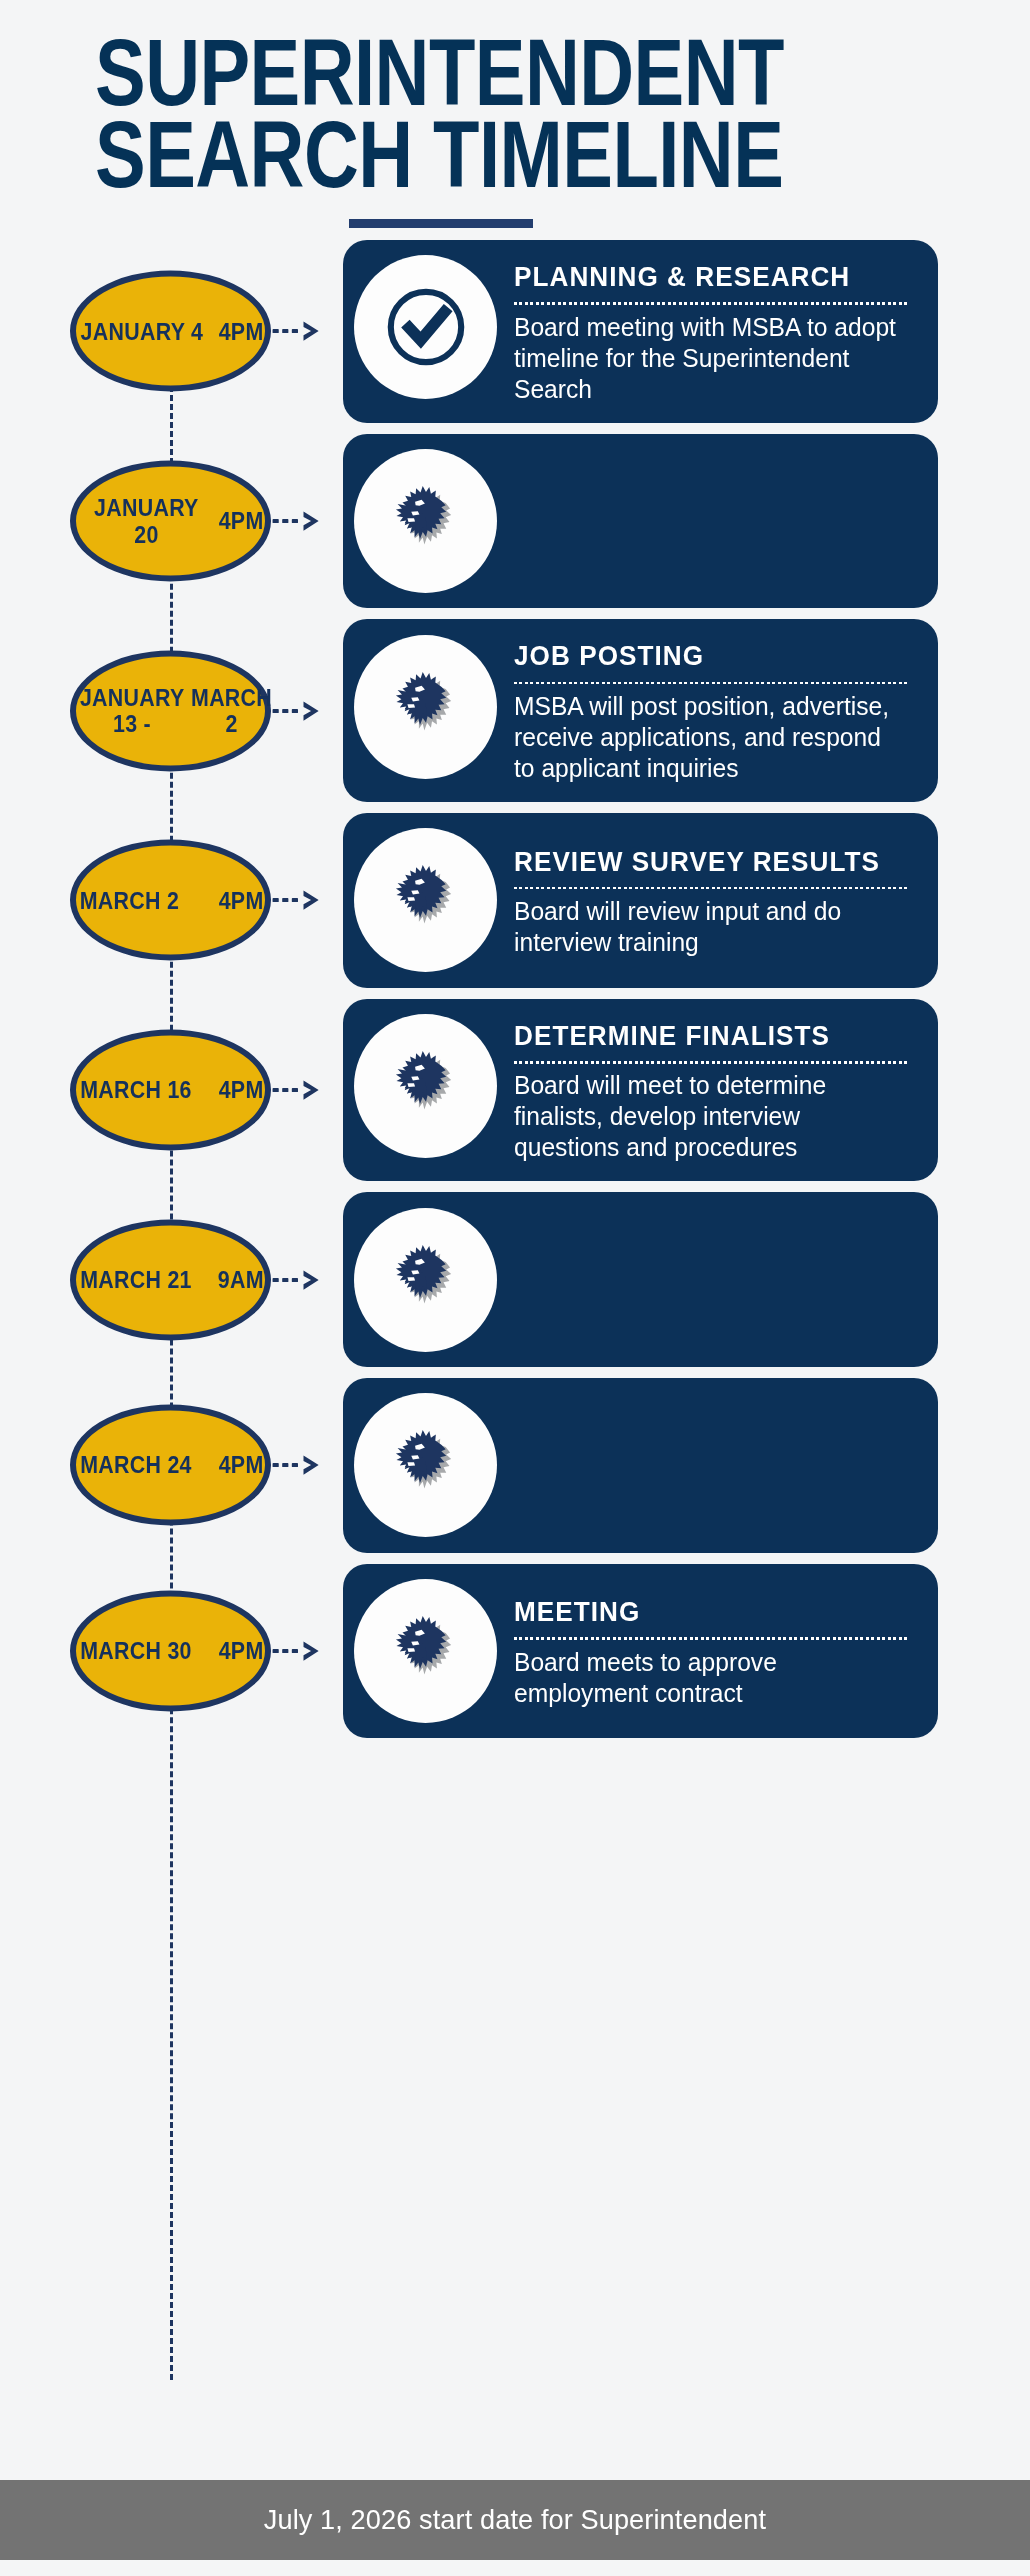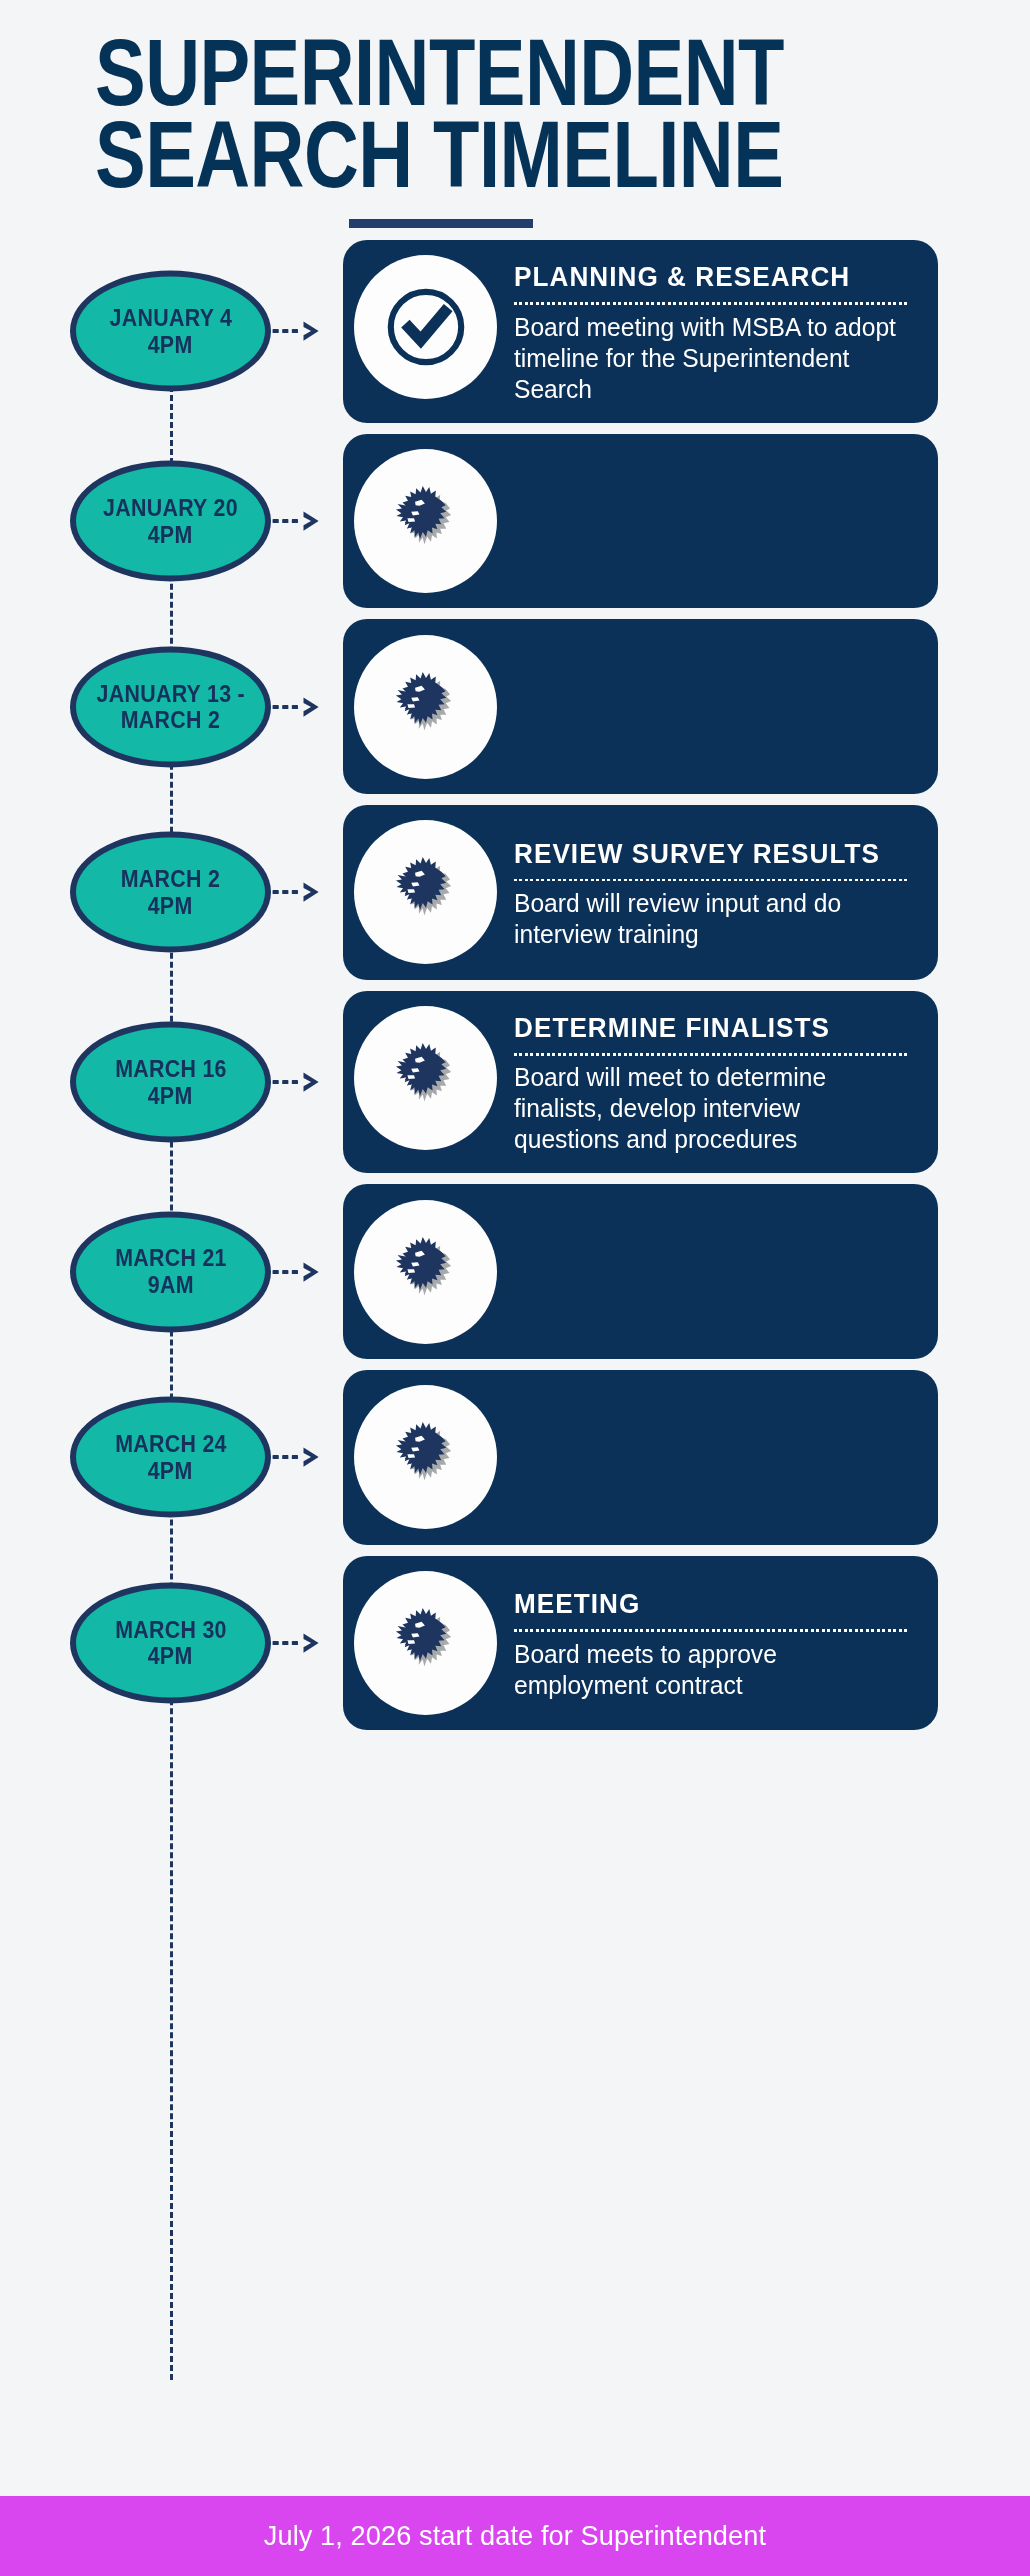--- a/index.html
+++ b/index.html
@@ -77,25 +77,25 @@
   
   .date-pill {
     position: absolute;
     left: 70px;
     top: 50%;
     transform: translateY(-50%);
     width: 201px;
     height: 121px;
     border: 6.2px solid #1e3560;
     border-radius: 50%;
-    background: #14b8a6;
+    background: #eab308;
     display: flex;
-    flex-direction: column;
+    flex-direction: row;
     align-items: center;
-    justify-content: center;
+    justify-content: space-between;
     z-index: 4;
   }
   .date-pill .d-line {
     font-family: "Liberation Sans Narrow", "Liberation Sans", sans-serif;
     font-weight: 700;
     color: #15315c;
     font-size: 23px;
     line-height: 1.16;
     letter-spacing: 0.3px;
     text-align: center;
@@ -183,23 +183,23 @@
     font-size: 0.62em;
     vertical-align: super;
     line-height: 0;
   }
 
   
   .footer {
     position: absolute;
     left: 0;
     right: 0;
-    bottom: 0;
+    bottom: 16px;
     height: 80px;
-    background: #d946ef;
+    background: #737373;
     display: flex;
     align-items: center;
     justify-content: center;
   }
   .footer-text {
     font-family: "Liberation Sans Narrow", "Liberation Sans", sans-serif;
     color: #ffffff;
     font-size: 28px;
     font-weight: 400;
     letter-spacing: 0.1px;
@@ -336,20 +336,25 @@
                L59 95 L62 84 L58 66 L44 54 L30 47 Z"></path>
     </g>
 
     <g fill="#ffffff">
       <path d="M40 40 L52 36 L58 43 L48 47 L41 46 Z"></path>
       <path d="M33 58 L45 57 L48 63 L36 65 Z"></path>
       <path d="M26 70 L38 70 L40 76 L28 77 Z"></path>
     </g>
   </svg>
           </div>
+          <div class="card-body">
+            <div class="card-title">JOB POSTING</div>
+            <div class="divider-dots"></div>
+            <div class="card-desc">MSBA will post position, advertise, receive applications, and respond to applicant inquiries</div>
+          </div>
         </div>
       </div>
       <div class="row">
         <div class="date-pill">
           <div class="d-line">MARCH 2</div>
           <div class="d-line">4PM</div>
         </div>
         <div class="connector">
           <svg viewBox="0 0 110 40" width="76" height="27.5" aria-hidden="true">
     <g fill="#1e3560">

